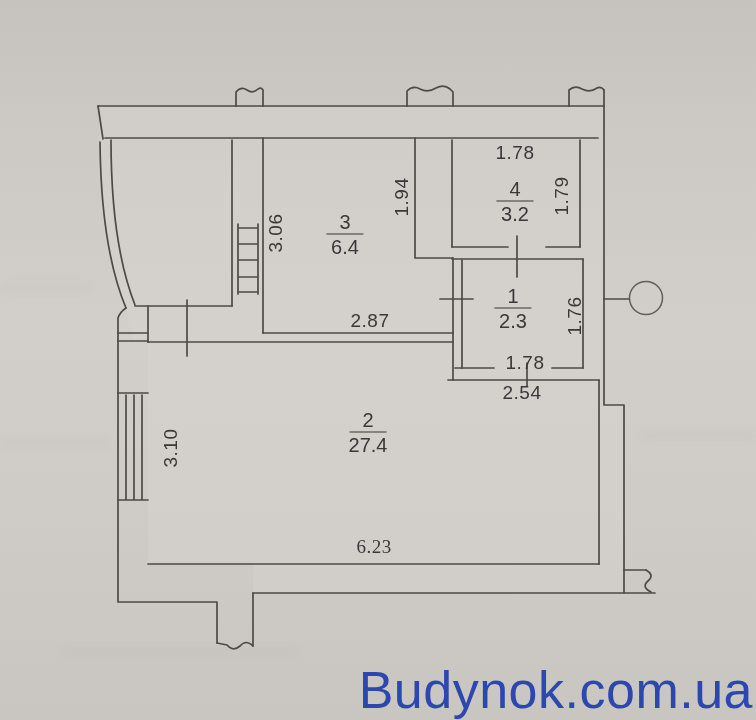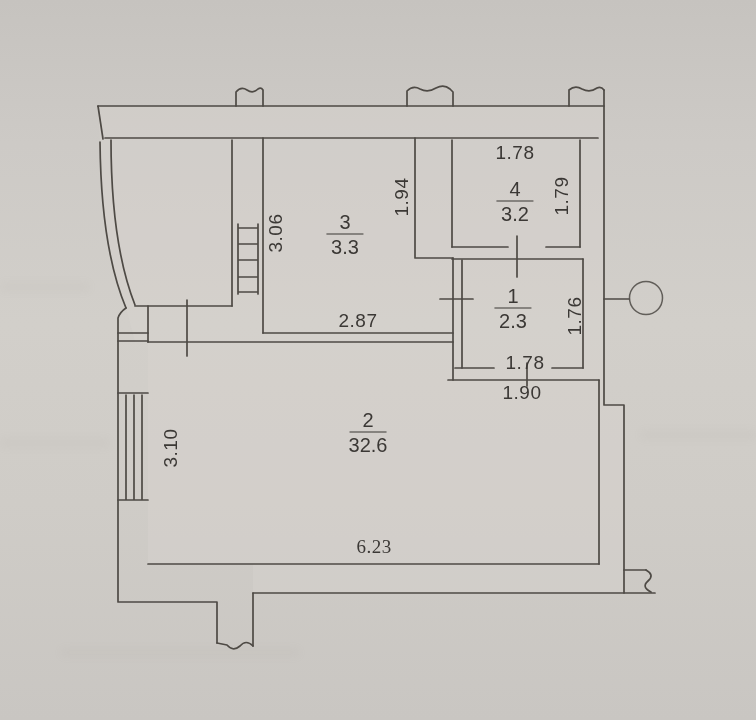--- a/index.html
+++ b/index.html
@@ -84,30 +84,31 @@
       <path d="M624,570 H646"></path>
       <path d="M646,570 Q655,575 648,581 Q641,587 651,592"></path>
 
       <path d="M118,393 H148 M118,500 H148 M126,395 V500 M134,395 V500 M142,395 V500"></path>
 
       <path d="M187,300 V356"></path>
     </g>
   </svg>
 
   <div id="labels">
-      <div class="label room-label" style="left: 345px; top: 234px;"><span class="num">3</span><span class="area">3.3</span></div>
+      <div class="label room-label" style="left: 345px; top: 234px;"><span class="num">3</span><span class="area">6.4</span></div>
       <div class="label room-label" style="left: 515px; top: 201px;"><span class="num">4</span><span class="area">3.2</span></div>
       <div class="label room-label" style="left: 513px; top: 308px;"><span class="num">1</span><span class="area">2.3</span></div>
-      <div class="label room-label" style="left: 368px; top: 432px;"><span class="num">2</span><span class="area">32.6</span></div>
+      <div class="label room-label" style="left: 368px; top: 432px;"><span class="num">2</span><span class="area">27.4</span></div>
       <div class="label dim" style="left: 515px; top: 153px;">1.78</div>
       <div class="label dim vert" style="left: 562px; top: 196px;">1.79</div>
       <div class="label dim vert" style="left: 402px; top: 197px;">1.94</div>
       <div class="label dim vert" style="left: 276px; top: 233px;">3.06</div>
-      <div class="label dim" style="left: 358px; top: 321px;">2.87</div>
+      <div class="label dim" style="left: 370px; top: 321px;">2.87</div>
       <div class="label dim vert" style="left: 575px; top: 316px;">1.76</div>
       <div class="label dim" style="left: 525px; top: 363px;">1.78</div>
-      <div class="label dim" style="left: 522px; top: 393px;">1.90</div>
+      <div class="label dim" style="left: 522px; top: 393px;">2.54</div>
       <div class="label dim vert" style="left: 171px; top: 448px;">3.10</div>
       <div class="label dim" style="left: 374px; top: 547px; font-family: Liberation Serif, serif;">6.23</div>
     </div>
 
+  <div class="watermark" style="color: rgb(44, 72, 174);">Budynok.com.ua</div>
 
 </div>
 
 </body></html>

